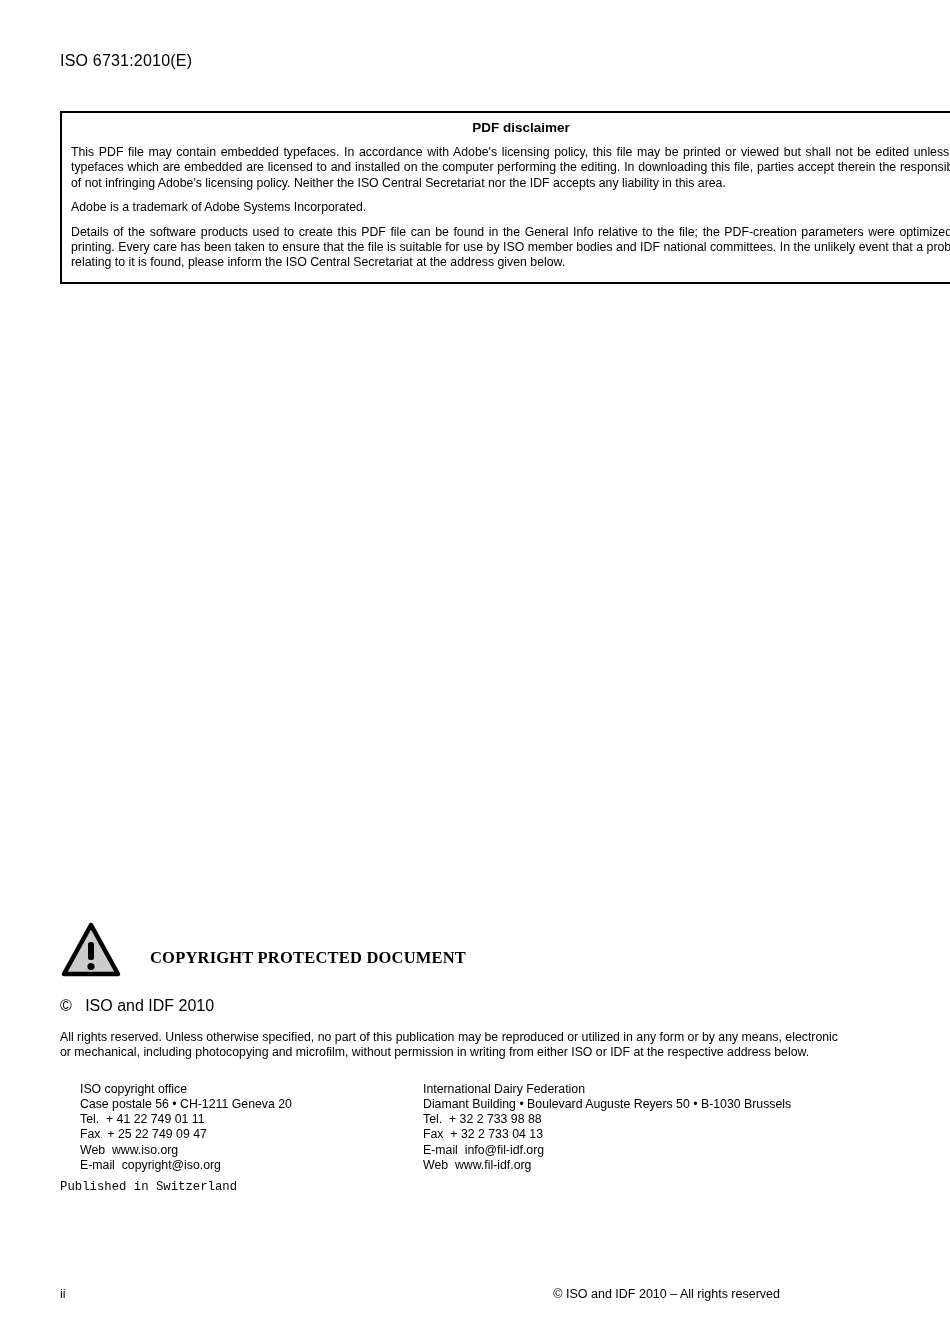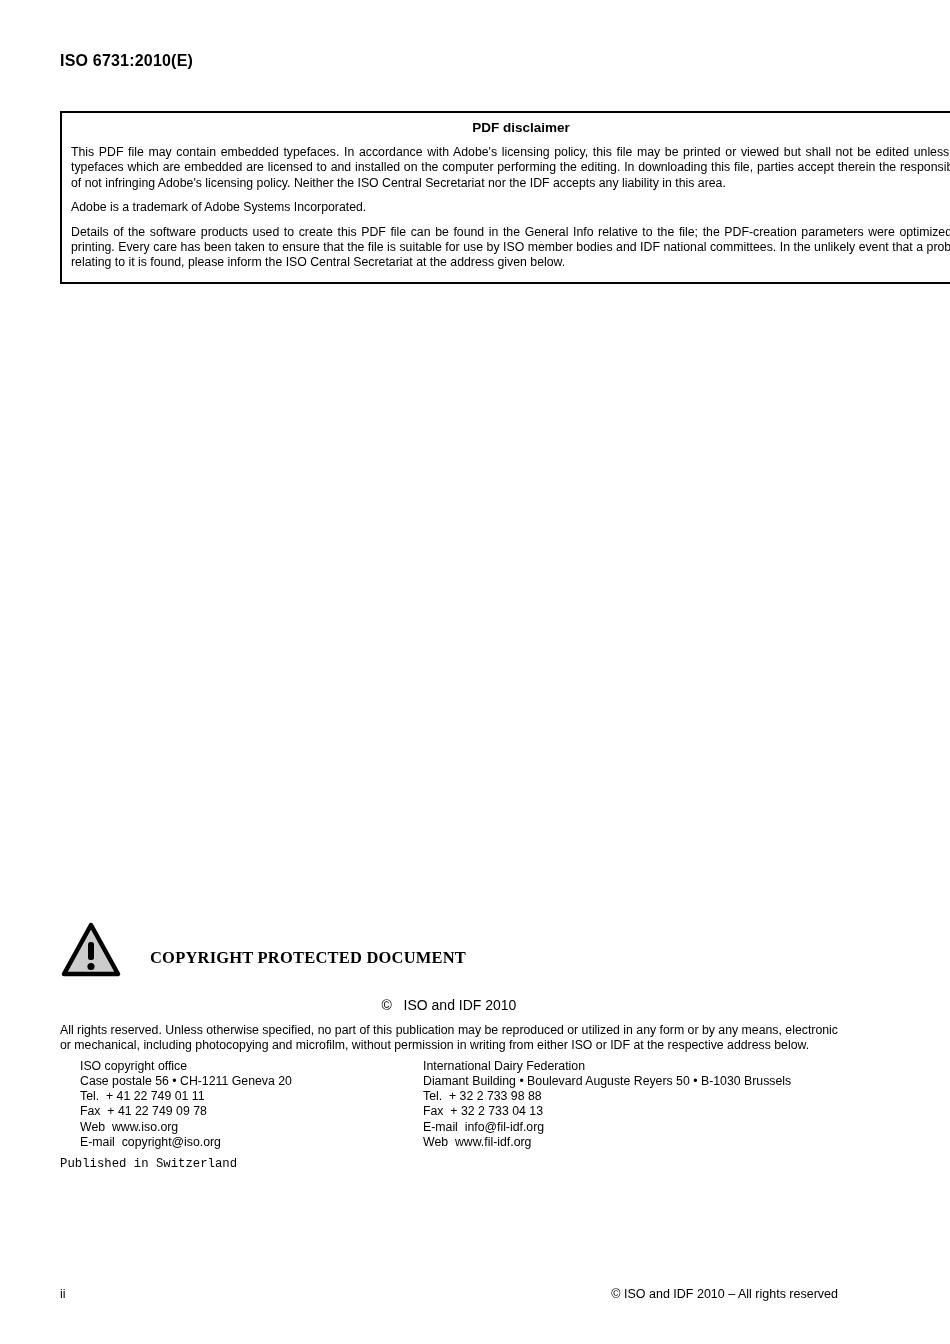--- a/index.html
+++ b/index.html
@@ -14,21 +14,21 @@
   }
   .page {
     position: relative;
     width: 950px;
     height: 1344px;
     padding: 50px 112px 0 60px;
   }
   
   .doc-header div {
     font-size: 16px;
-    font-weight: bold;
+    font-weight: normal;
     line-height: 21px;
     letter-spacing: 0.2px;
   }
   
   .disclaimer-box {
     margin-top: 40px;
     border: 2px solid #000000;
     padding: 7px 9px 11px 9px;
     width: 922px;
   }
@@ -60,54 +60,53 @@
   }
   .cpd-title {
     font-size: 16.5px;
     font-weight: bold;
     margin-left: 28px;
     margin-top: 14px;
     letter-spacing: 0.2px;
   }
   .copyright-line {
     margin-top: 16px;
-    font-size: 14px;
+    font-size: 16px;
     line-height: 15px;
     white-space: pre-wrap;
-    text-align: center;
   }
   .rights-text {
-    margin-top: 10px;
+    margin-top: 17px;
     font-size: 12.3px;
     line-height: 15px;
     text-align: justify;
     width: 778px;
   }
   .addresses {
-    margin-top: 6px;
+    margin-top: 22px;
     display: flex;
     margin-left: 20px;
     width: 758px;
   }
   .address-col { font-size: 12.3px; line-height: 15.2px; }
   .address-col.left { width: 343px; flex: 0 0 343px; }
   .address-col.right { flex: 1; }
   .address-line { white-space: pre-wrap; }
   .published-line {
     margin-top: 7px;
     font-size: 12.3px;
     line-height: 15px;
     font-family: Liberation Mono, monospace;
   }
   
   .footer {
     position: absolute;
     left: 60px;
     top: 1287px;
-    width: 778px;
+    width: 720px;
     display: flex;
     justify-content: space-between;
     align-items: baseline;
     font-size: 12.5px;
   }
 </style>
 </head>
 <body>
 
 <div class="page">
@@ -137,21 +136,21 @@
 
     <div class="copyright-line">©   ISO and IDF 2010</div>
 
     <div class="rights-text">All rights reserved. Unless otherwise specified, no part of this publication may be reproduced or utilized in any form or by any means, electronic or mechanical, including photocopying and microfilm, without permission in writing from either ISO or IDF at the respective address below.</div>
 
     <div class="addresses">
       <div class="address-col left">
         <div class="address-line">ISO copyright office</div>
         <div class="address-line">Case postale 56 • CH-1211 Geneva 20</div>
         <div class="address-line">Tel.  + 41 22 749 01 11</div>
-        <div class="address-line">Fax  + 41 22 749 09 78</div>
+        <div class="address-line">Fax  + 25 22 749 09 47</div>
         <div class="address-line">Web  www.iso.org</div>
         <div class="address-line">E-mail  copyright@iso.org</div>
       </div>
       <div class="address-col right">
         <div class="address-line">International Dairy Federation</div>
         <div class="address-line">Diamant Building • Boulevard Auguste Reyers 50 • B-1030 Brussels</div>
         <div class="address-line">Tel.  + 32 2 733 98 88</div>
         <div class="address-line">Fax  + 32 2 733 04 13</div>
         <div class="address-line">E-mail  info@fil-idf.org</div>
         <div class="address-line">Web  www.fil-idf.org</div>

